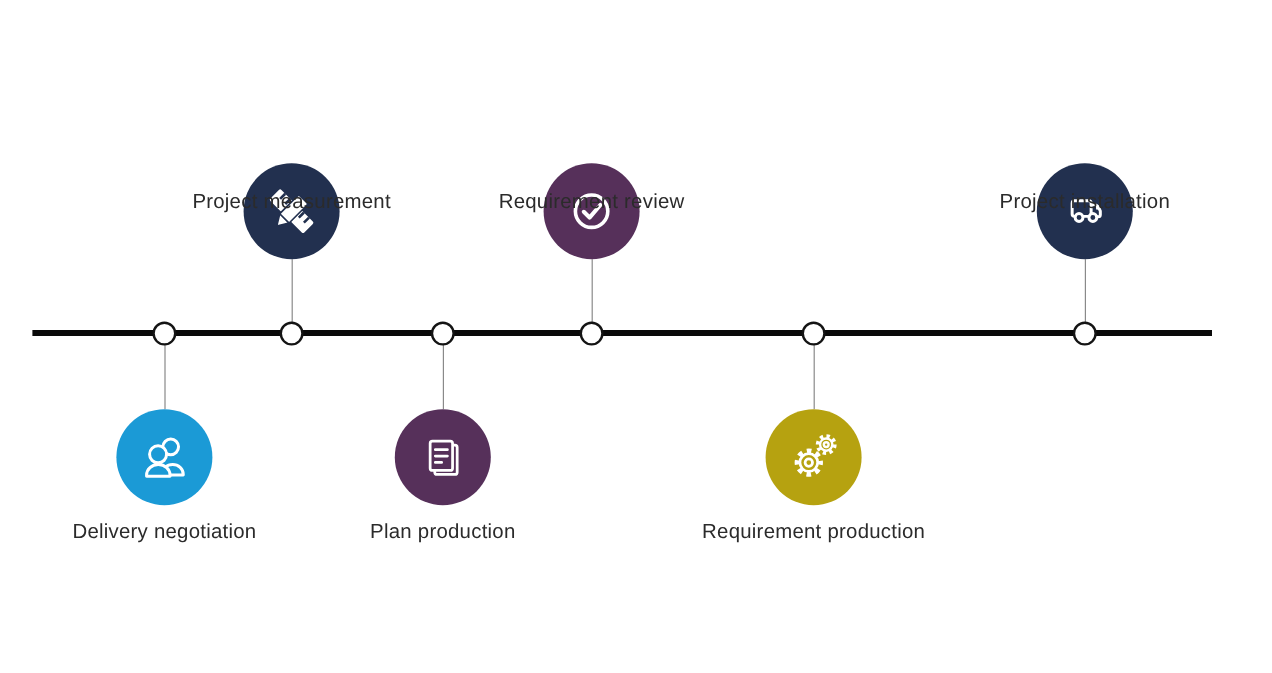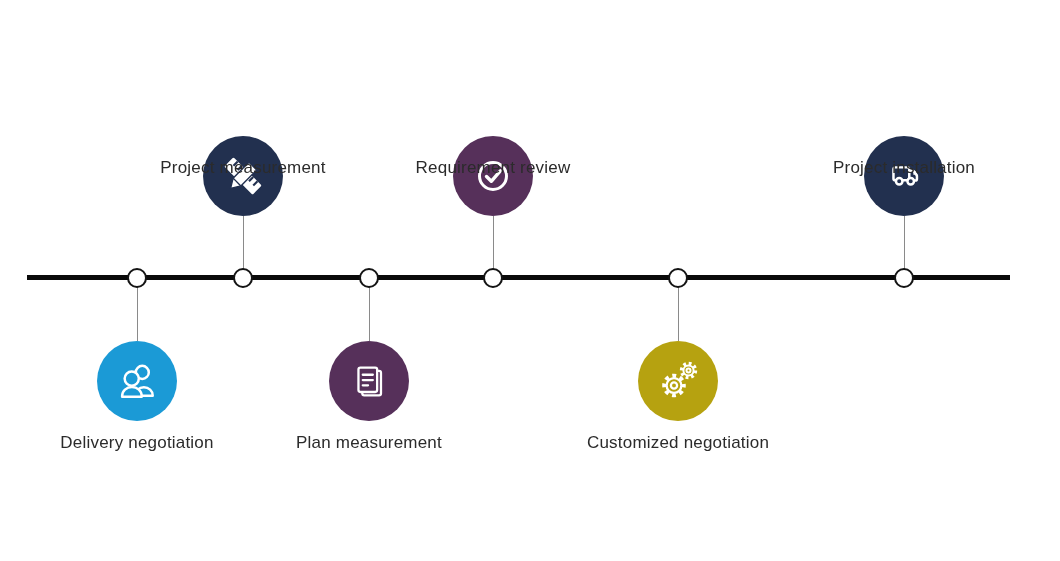--- a/index.html
+++ b/index.html
@@ -141,21 +141,21 @@
     <div class="connector"></div>
     <div class="bubble">
       <svg viewBox="0 0 48 48" width="46" height="46">
         <g fill="none" stroke="#fff" stroke-width="2.4">
           <rect x="17" y="13.5" width="19.5" height="25.5" rx="2"></rect>
           <rect x="13" y="10" width="19.5" height="25.5" rx="2" fill="var(--c)"></rect>
           <path d="M17.5 17.5 h10.5 M17.5 23 h10.5 M17.5 28.5 h5.5" stroke-linecap="round"></path>
         </g>
       </svg>
     </div>
-    <div class="label">Plan measurement</div>
+    <div class="label">Plan production</div>
   </div>
 
   <div class="item item-3 above" style="--c: #56305a;">
     <div class="node"></div>
     <div class="connector"></div>
     <div class="bubble">
       <svg viewBox="0 0 48 48" width="48" height="48">
         <g fill="none" stroke="#fff">
           <circle cx="24" cy="24" r="13.5" stroke-width="3"></circle>
           <path d="M17.5 24.5 l4.8 4.8 l9 -10.5" stroke-width="3.4" stroke-linecap="round" stroke-linejoin="round"></path>
@@ -173,21 +173,21 @@
         <g fill="none" stroke="#fff">
           <circle cx="20" cy="28.5" r="9.8" stroke-width="4" stroke-dasharray="3.85 3.85" stroke-dashoffset="2"></circle>
           <circle cx="20" cy="28.5" r="7.4" stroke-width="2.3"></circle>
           <circle cx="20" cy="28.5" r="3.1" stroke-width="2.3"></circle>
           <circle cx="34.5" cy="13.5" r="7" stroke-width="3.4" stroke-dasharray="2.75 2.75"></circle>
           <circle cx="34.5" cy="13.5" r="5.1" stroke-width="2"></circle>
           <circle cx="34.5" cy="13.5" r="2" stroke-width="2"></circle>
         </g>
       </svg>
     </div>
-    <div class="label">Customized negotiation</div>
+    <div class="label">Requirement production</div>
   </div>
 
   <div class="item item-5 above" style="--c: #22304f;">
     <div class="node"></div>
     <div class="connector"></div>
     <div class="bubble">
       <svg viewBox="0 0 48 48" width="46" height="46">
         <g fill="none" stroke="#fff" stroke-width="2.6" stroke-linejoin="round">
           <rect x="13" y="15" width="16.5" height="13.5" rx="2"></rect>
           <path d="M29.5 18.5 h3.6 a2 2 0 0 1 1.6 0.9 l2.5 3.8 a2 2 0 0 1 0.3 1.1 v2.7 a1.8 1.8 0 0 1 -1.8 1.8 h-6.2"></path>

